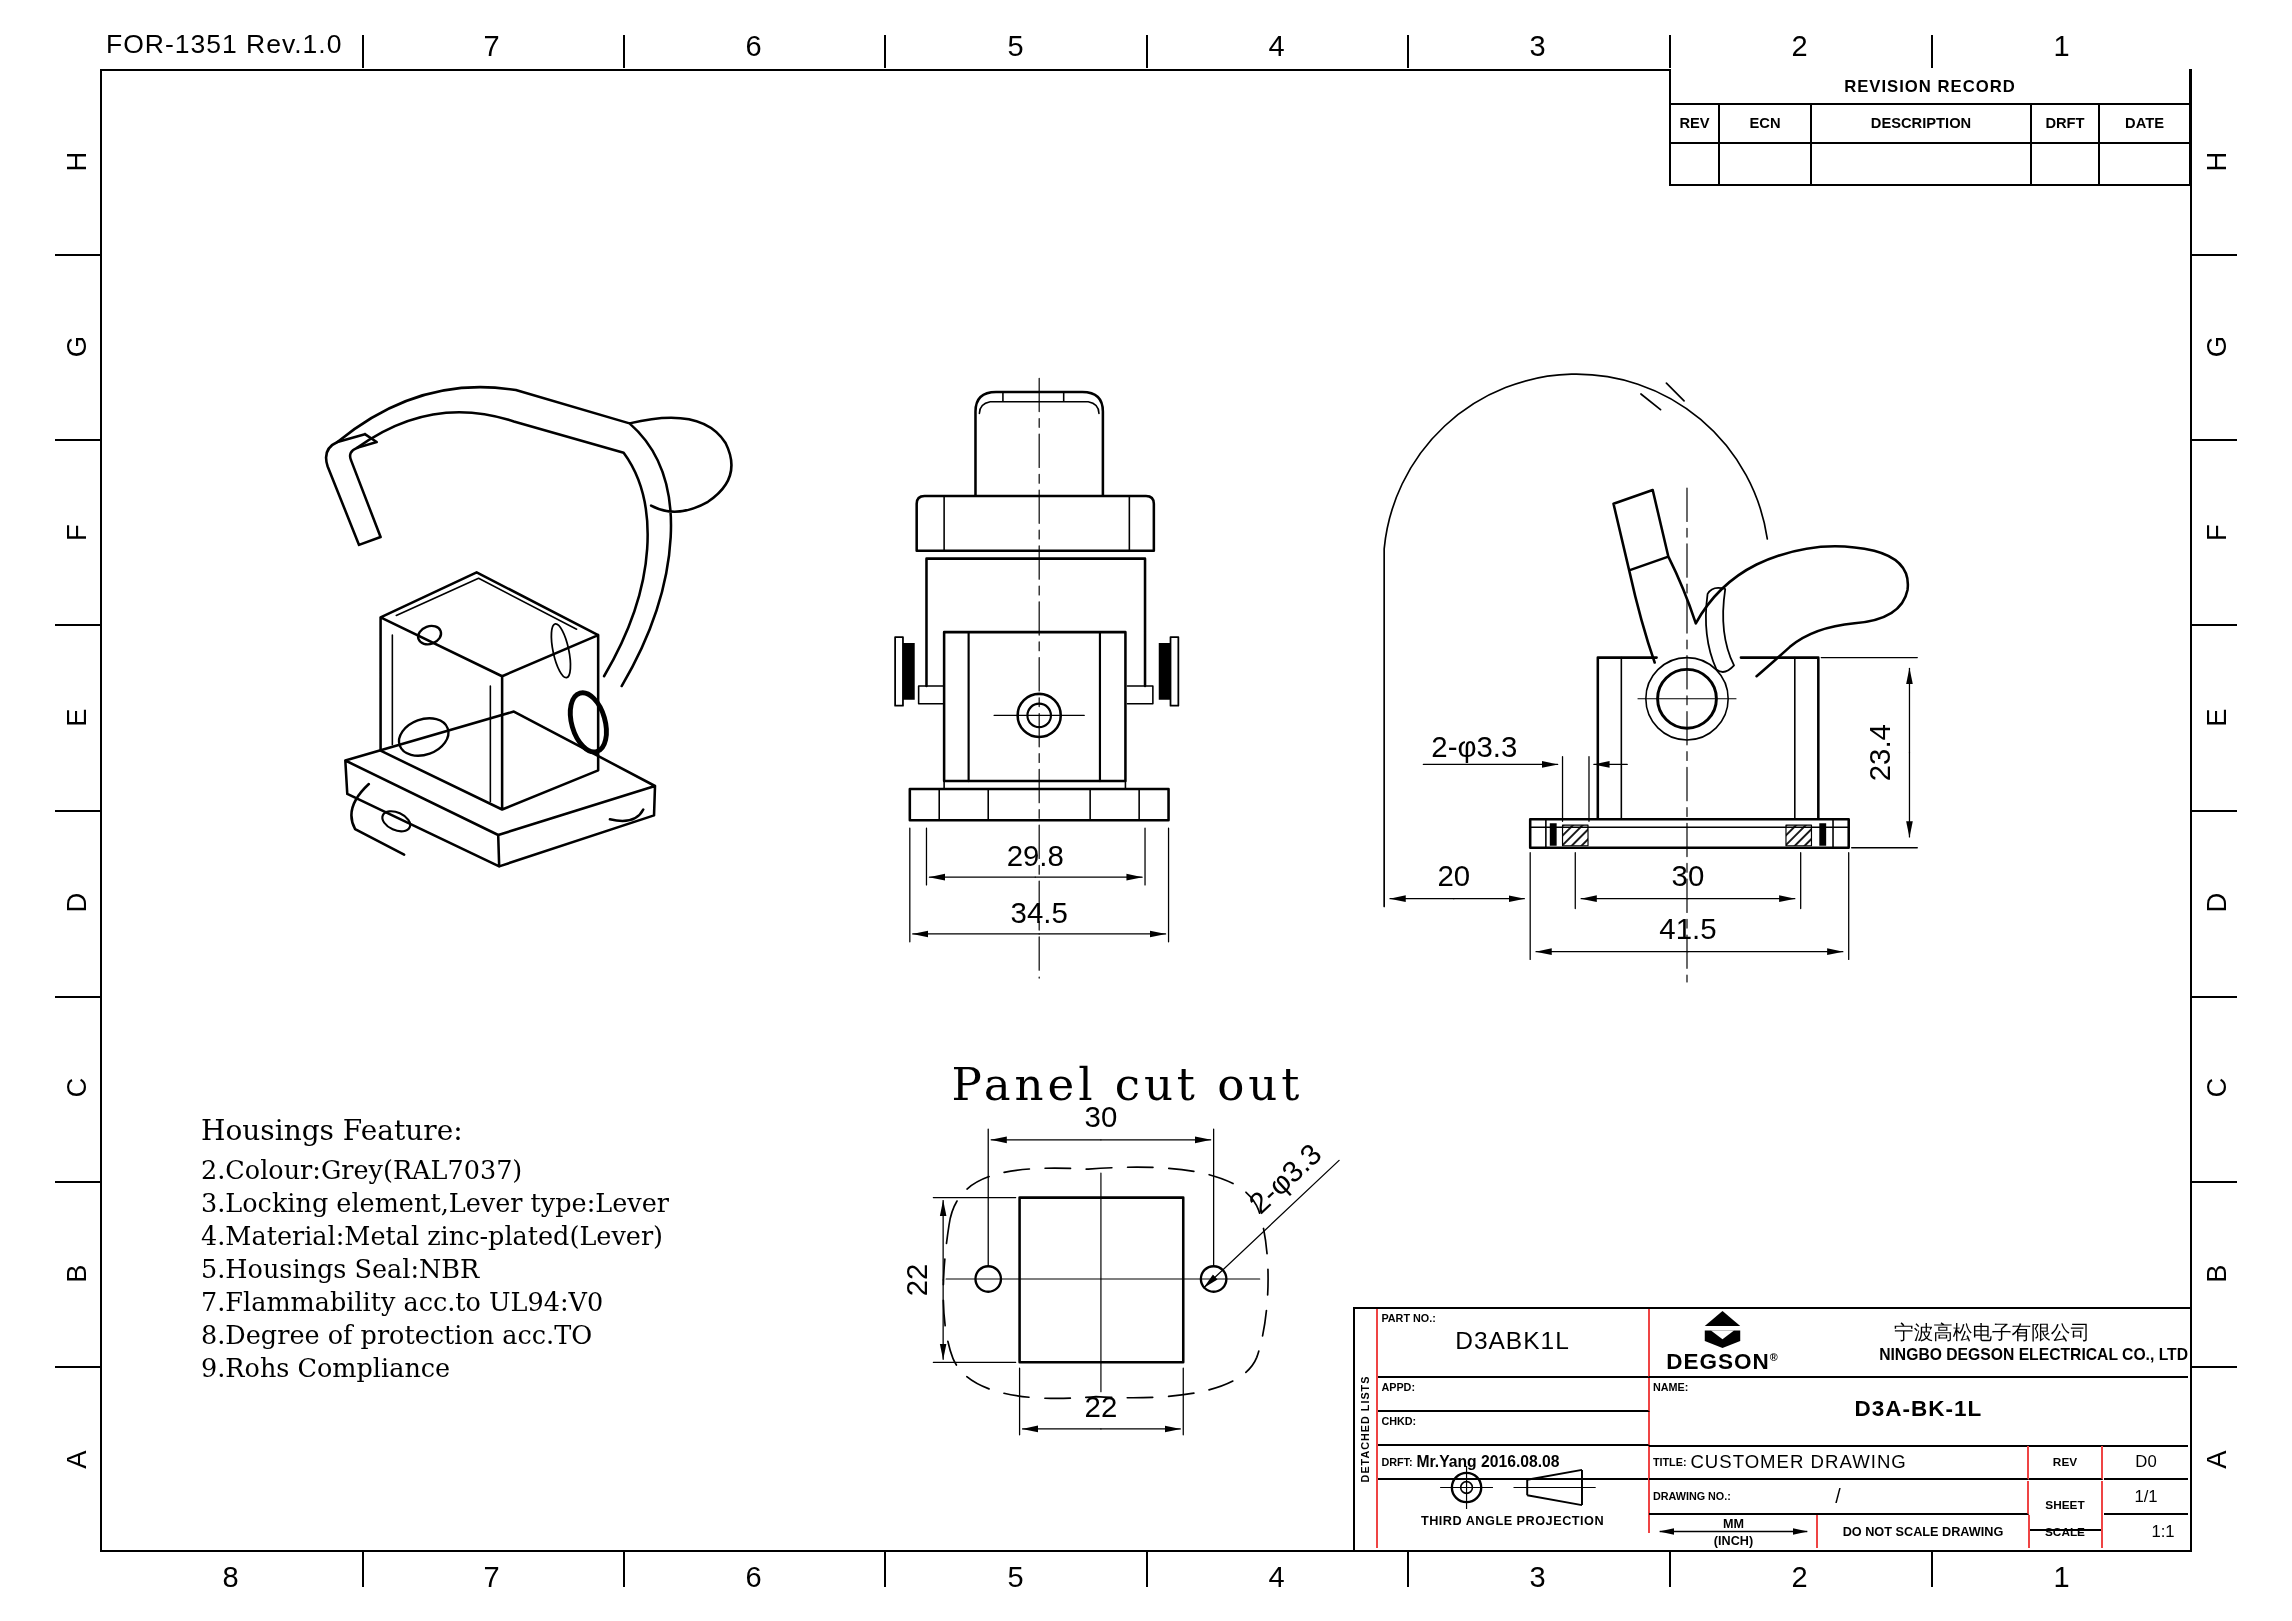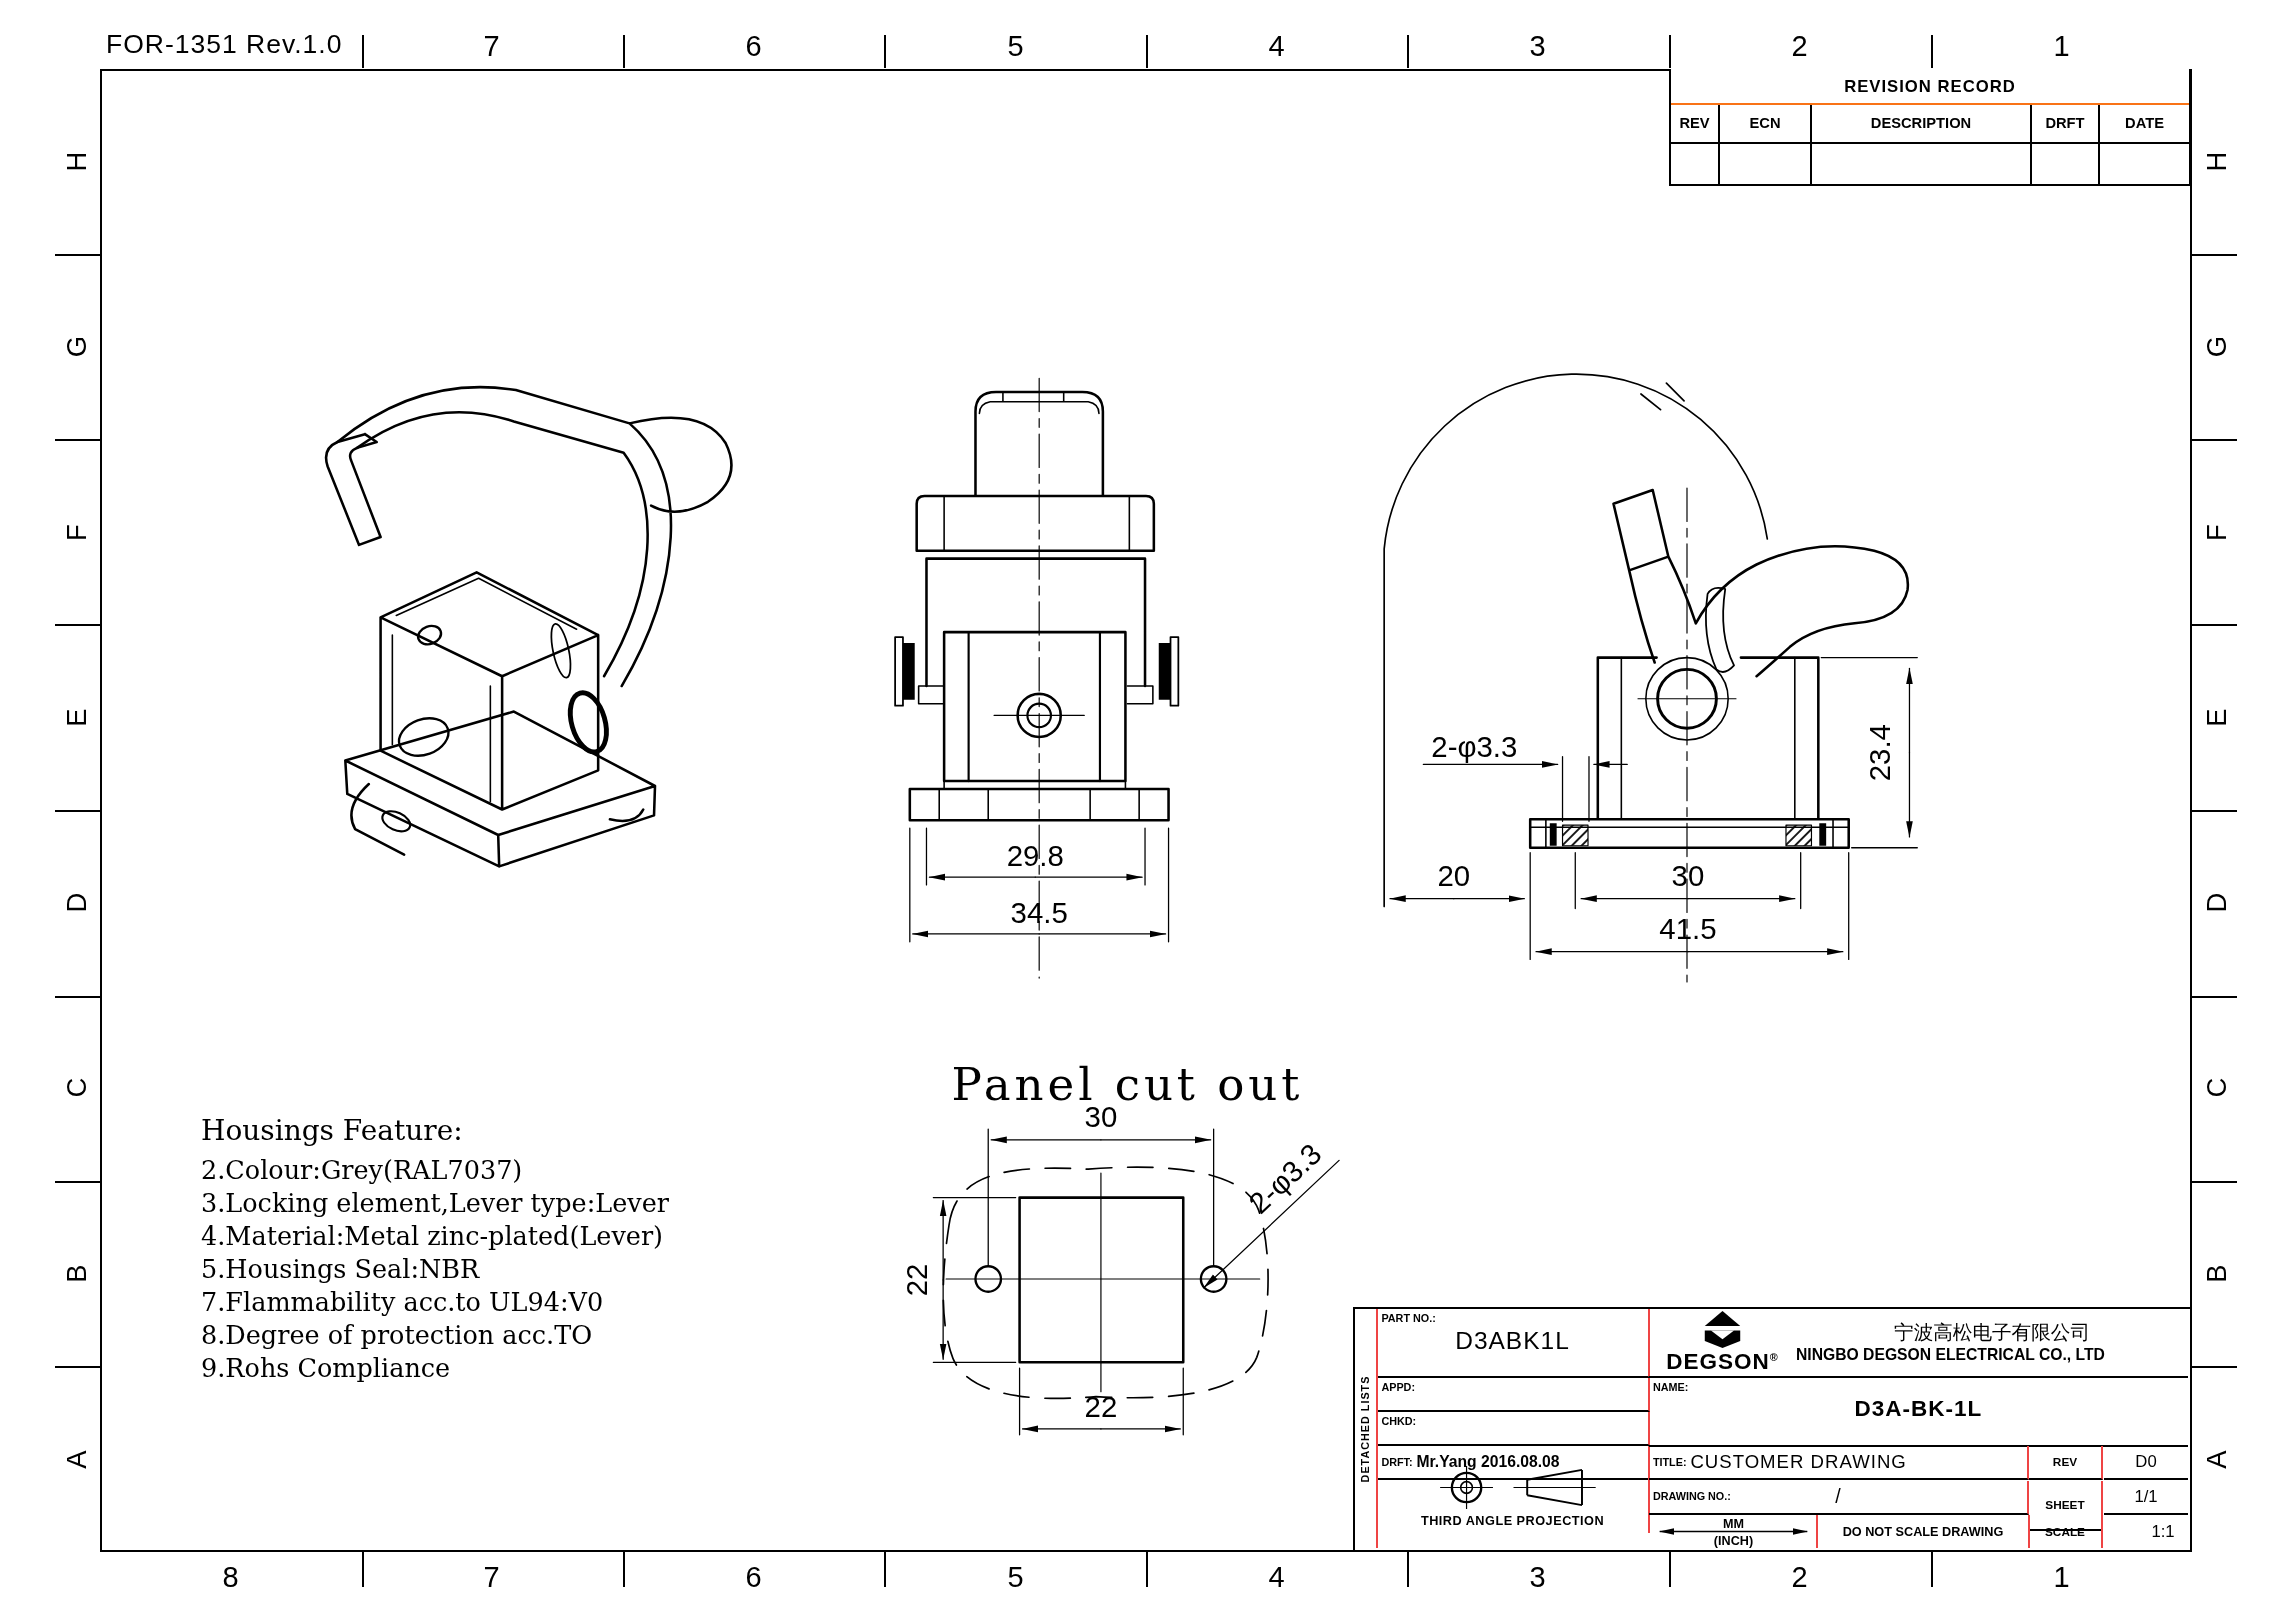--- a/index.html
+++ b/index.html
@@ -9,21 +9,21 @@
          border:2.9px solid #000;box-sizing:border-box;}
   .tick{position:absolute;background:#000;}
   .zn{position:absolute;width:39px;text-align:center;font-size:29px;line-height:39px;}
   .zl{position:absolute;width:39px;height:39px;text-align:center;font-size:27.4px;line-height:39px;
       transform:rotate(-90deg);}
   .formref{position:absolute;left:106px;top:29px;font-size:26.5px;letter-spacing:1px;}
   
   .rev{position:absolute;left:1669px;top:69px;width:522px;height:117px;
        border:2.9px solid #000;border-top:none;box-sizing:border-box;background:#fff;
        display:grid;grid-template-columns:49px 92px 220px 68px auto;grid-template-rows:36px 39px auto;}
-  .rev .hd{grid-column:1/6;border-bottom:2px solid #f97316;text-align:center;font-weight:bold;
+  .rev .hd{grid-column:1/6;border-bottom:2px solid #000000;text-align:center;font-weight:bold;
            font-size:16.7px;line-height:35px;letter-spacing:1px;}
   .rev .c{border-right:2px solid #000;border-bottom:2px solid #000;text-align:center;
           font-weight:bold;font-size:14.7px;line-height:37px;}
   .rev .c.last{border-right:none;}
   .rev .e{border-right:2px solid #000;}
   .rev .e.last{border-right:none;}
   
   .features{position:absolute;left:201px;top:1111px;width:627px;}
   .f-title{font:28px/39px "DejaVu Serif",serif;margin-bottom:3.9px;}
   .f-item{font:25.5px/33px "DejaVu Serif",serif;white-space:pre;}
@@ -32,21 +32,21 @@
           border:2.9px solid #000;box-sizing:border-box;background:#fff;}
   .tb{position:absolute;box-sizing:border-box;border-right:2px solid #ef4444;border-bottom:2px solid #000;}
   .nb-r{border-right:none!important;}  .nb-b{border-bottom:none!important;}
   .lbl{font-weight:bold;font-size:10.8px;padding:2.9px 3.9px;line-height:1.15;}
   .vtext{position:absolute;left:50%;top:50%;transform:translate(-50%,-50%) rotate(-90deg);
          white-space:nowrap;font-weight:bold;font-size:10.8px;letter-spacing:1px;}
   .big-center{text-align:center;font-size:24.5px;letter-spacing:1px;}
   .inline-val{font-size:15.7px;font-weight:bold;}
   .cellflex{display:flex;align-items:center;justify-content:center;}
   .company-cn{font-size:19.6px;text-align:center;line-height:1.25;}
-  .company-en{font-size:15.7px;font-weight:bold;text-align:left;line-height:1.25;}
+  .company-en{font-size:15.7px;font-weight:bold;text-align:right;line-height:1.25;}
   .brand{font-weight:bold;font-size:22.5px;letter-spacing:1px;}
   .brand sup{font-size:10.8px;}
   .capt{font-weight:bold;font-size:12.7px;text-align:center;letter-spacing:0.5px;}
   .art{position:absolute;left:0;top:0;pointer-events:none;}
 </style>
 </head>
 <body>
 
 <div class="sheet">
 

